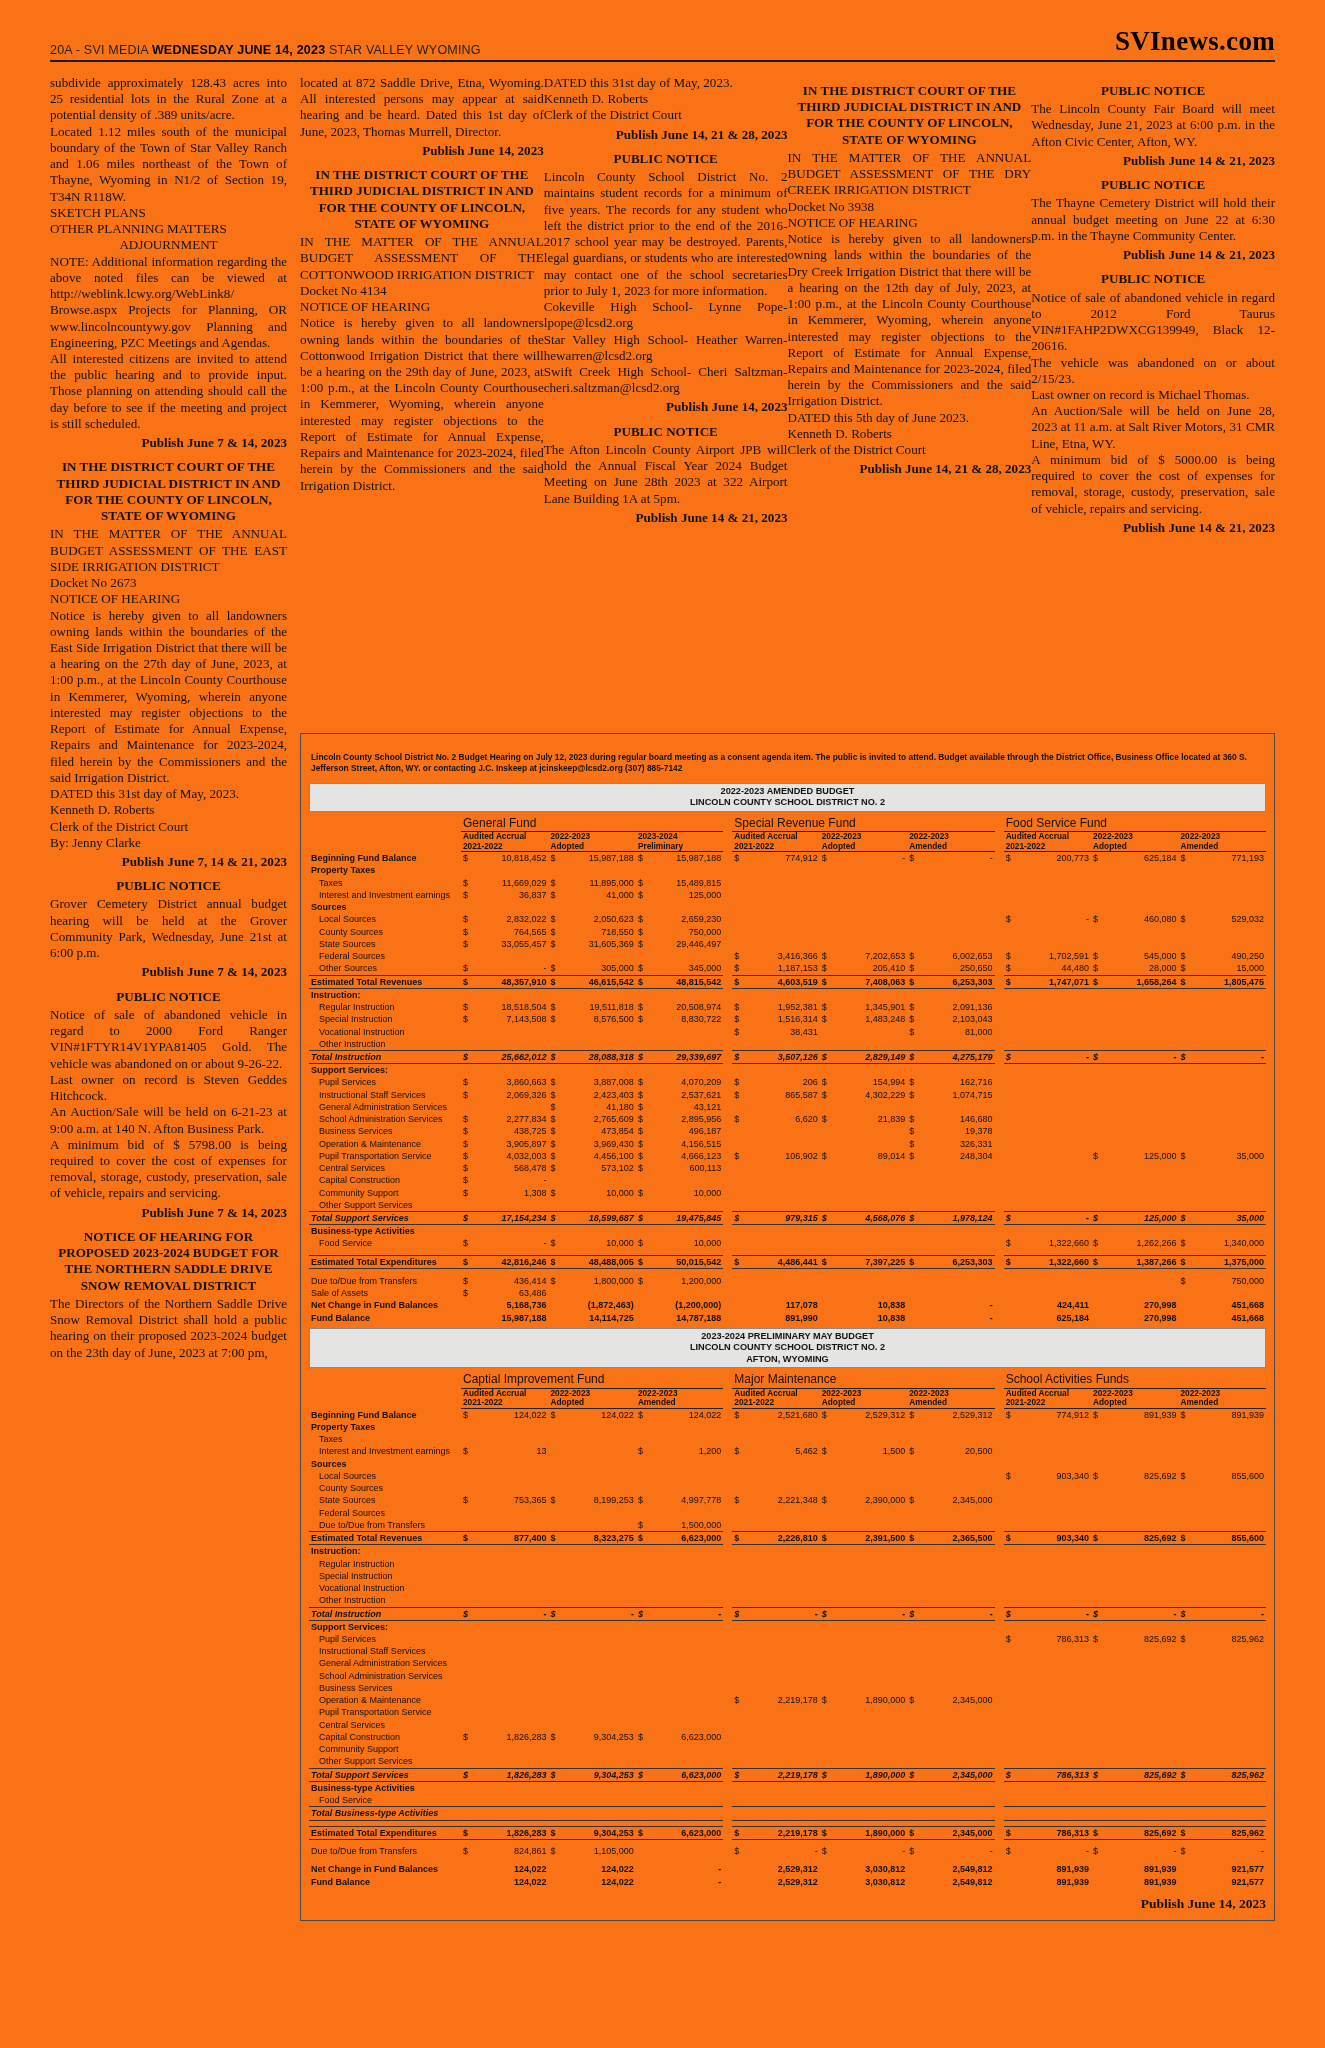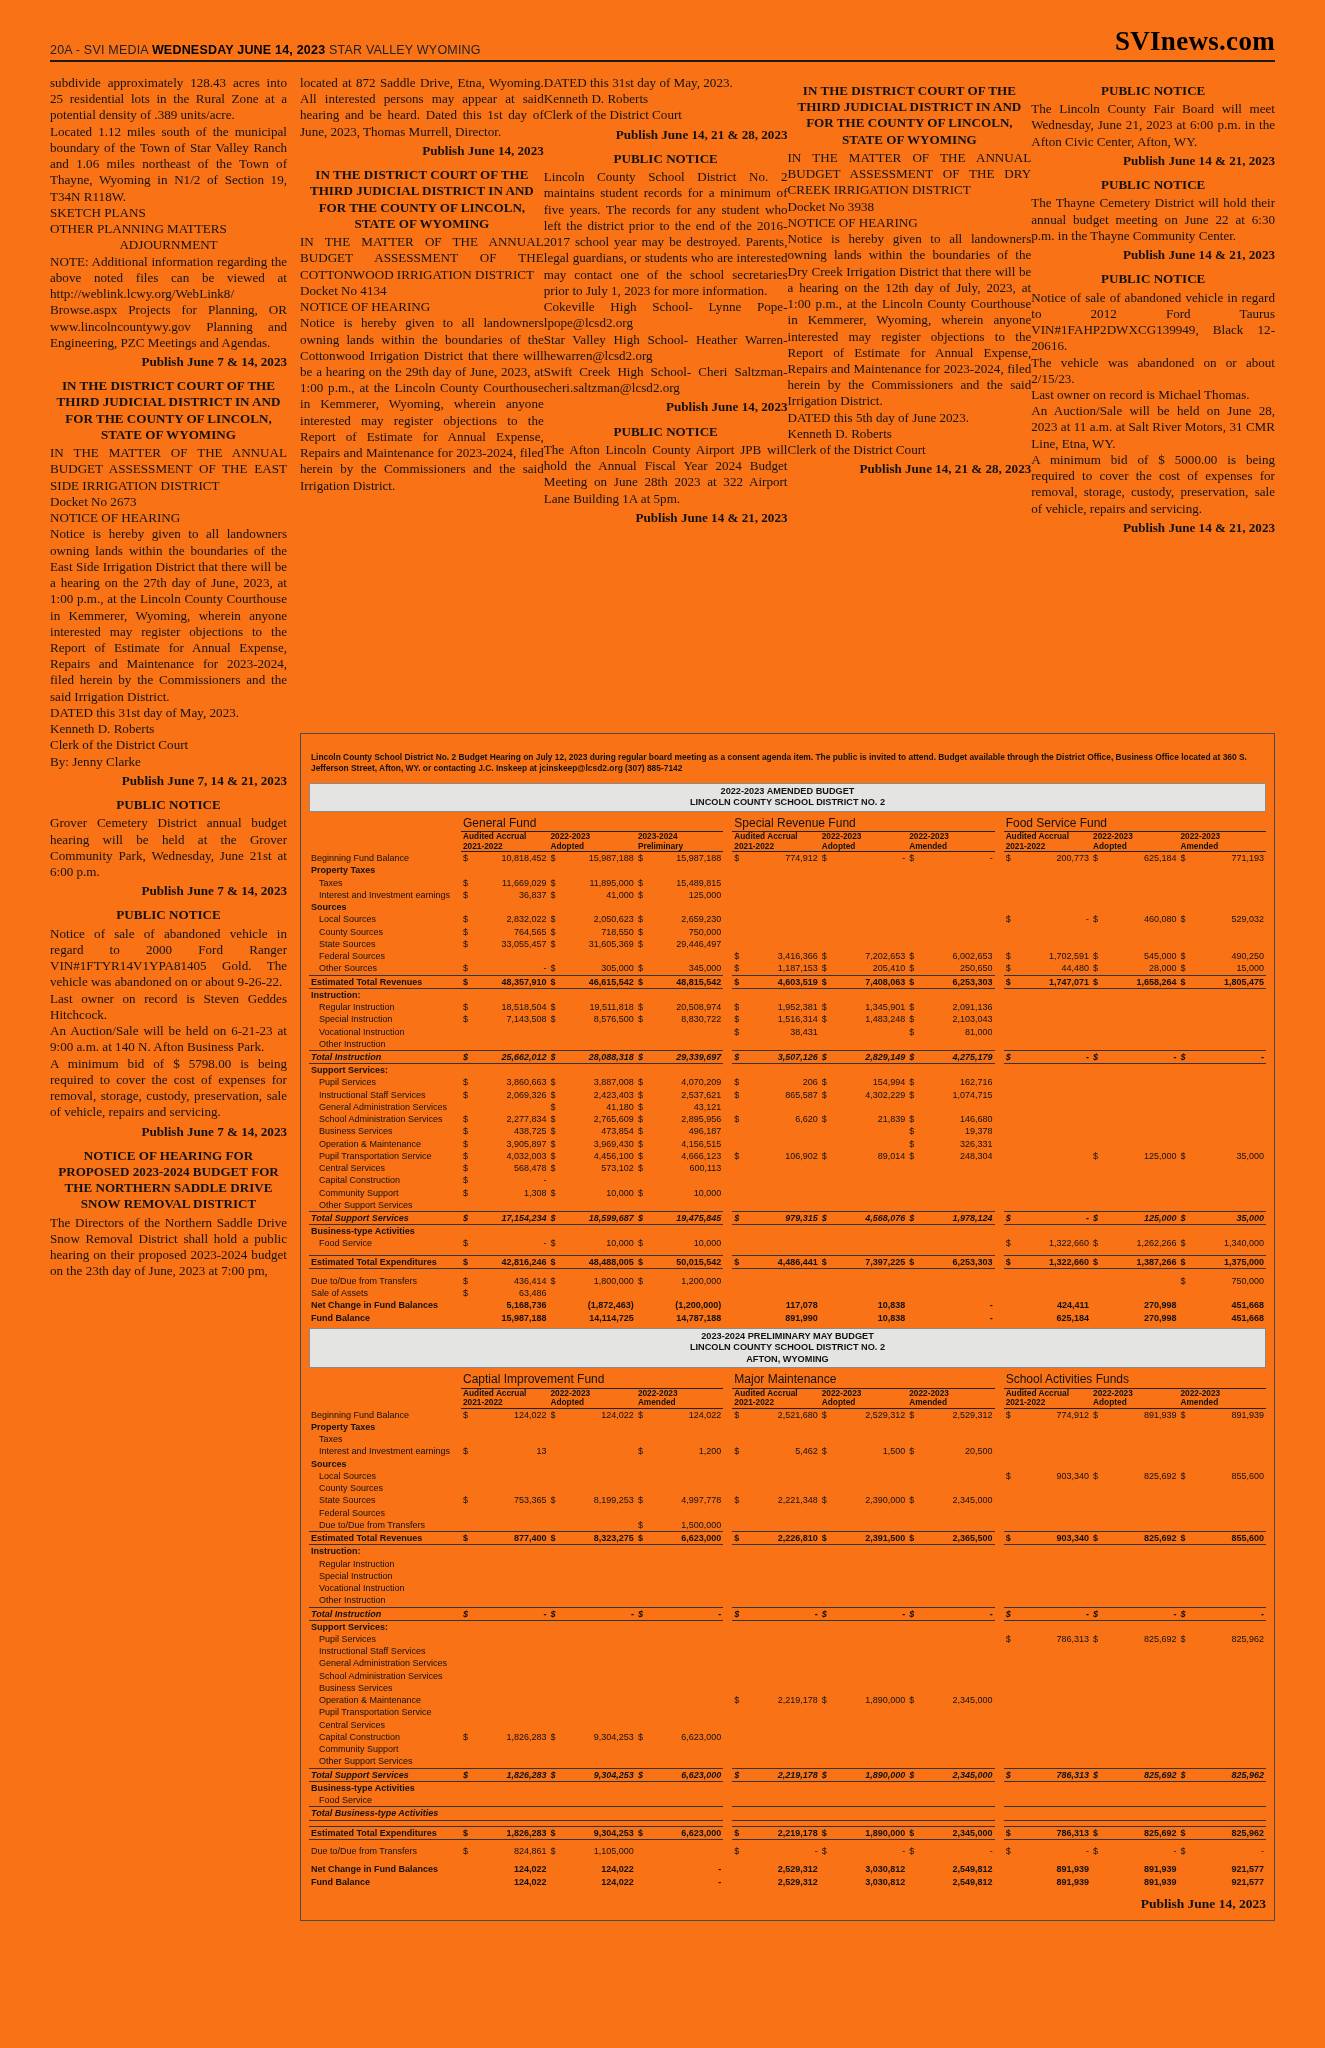--- a/index.html
+++ b/index.html
@@ -42,21 +42,21 @@
   table.budget th, table.budget td { padding:0 2px; vertical-align:bottom;
                  overflow:hidden; white-space:nowrap; text-align:left; }
   th.fund { font-weight:normal; text-align:center; border-bottom:1px solid #222; font-size:12px; }
   th.ch { font-weight:bold; text-align:center; font-size:8.3px; line-height:1.15;
           border-bottom:1px solid #222; padding-bottom:1px; }
   th.labh, th.sp, td.sp { border:none; }
   td.num .in { display:flex; justify-content:space-between; }
   td.num .vv { margin-left:auto; }
   tr.r-item td.lab { padding-left:10px; }
   tr.r-sect td.lab { font-weight:bold; }
-  tr.r-begin td.lab { font-weight:normal; }
+  tr.r-begin td.lab { font-weight:bold; }
   tr.r-total td.lab, tr.r-total td.num { font-weight:bold; font-style:italic;
       border-top:1px solid #333; border-bottom:1px solid #333; }
   tr.r-etotal td.lab, tr.r-etotal td.num { font-weight:bold;
       border-top:1px solid #333; border-bottom:1px solid #333; }
   tr.r-bold td { font-weight:bold; }
   td.spacercell { height:6px; }
   .t-foot { font-family:"Liberation Serif", serif; font-weight:bold; font-size:13.5px;
             text-align:right; margin-top:auto; padding-top:8px; }
 </style>
 </head>
@@ -74,20 +74,21 @@
   </header>
 
   <div class="content">
     <div class="colL">
         <div class="blk blk-p">subdivide approximately 128.43 acres into 25 residential lots in the Rural Zone at a potential density of .389 units/acre.</div>
         <div class="blk blk-p">Located 1.12 miles south of the municipal boundary of the Town of Star Valley Ranch and 1.06 miles northeast of the Town of Thayne, Wyoming in N1/2 of Section 19, T34N R118W.</div>
         <div class="blk blk-l">SKETCH PLANS</div>
         <div class="blk blk-l">OTHER PLANNING MATTERS</div>
         <div class="blk blk-c">ADJOURNMENT</div>
         <div class="blk blk-p">NOTE: Additional information regarding the above noted files can be viewed at http://weblink.lcwy.org/WebLink8/ Browse.aspx Projects for Planning, OR www.lincolncountywy.gov Planning and Engineering, PZC Meetings and Agendas.</div>
+        <div class="blk blk-p">All interested citizens are invited to attend the public hearing and to provide input. Those planning on attending should call the day before to see if the meeting and project is still scheduled.</div>
         <div class="blk blk-pub">Publish June 7 &amp; 14, 2023</div>
         <div class="blk blk-h">IN THE DISTRICT COURT OF THE THIRD JUDICIAL DISTRICT IN AND FOR THE COUNTY OF LINCOLN, STATE OF WYOMING</div>
         <div class="blk blk-p">IN THE MATTER OF THE ANNUAL BUDGET ASSESSMENT OF THE EAST SIDE IRRIGATION DISTRICT</div>
         <div class="blk blk-l">Docket No 2673</div>
         <div class="blk blk-l">NOTICE OF HEARING</div>
         <div class="blk blk-p">Notice is hereby given to all landowners owning lands within the boundaries of the East Side Irrigation District that there will be a hearing on the 27th day of June, 2023, at 1:00 p.m., at the Lincoln County Courthouse in Kemmerer, Wyoming, wherein anyone interested may register objections to the Report of Estimate for Annual Expense, Repairs and Maintenance for 2023-2024, filed herein by the Commissioners and the said Irrigation District.</div>
         <div class="blk blk-l">DATED this 31st day of May, 2023.</div>
         <div class="blk blk-l">Kenneth D. Roberts</div>
         <div class="blk blk-l">Clerk of the District Court</div>
         <div class="blk blk-l">By: Jenny Clarke</div>

